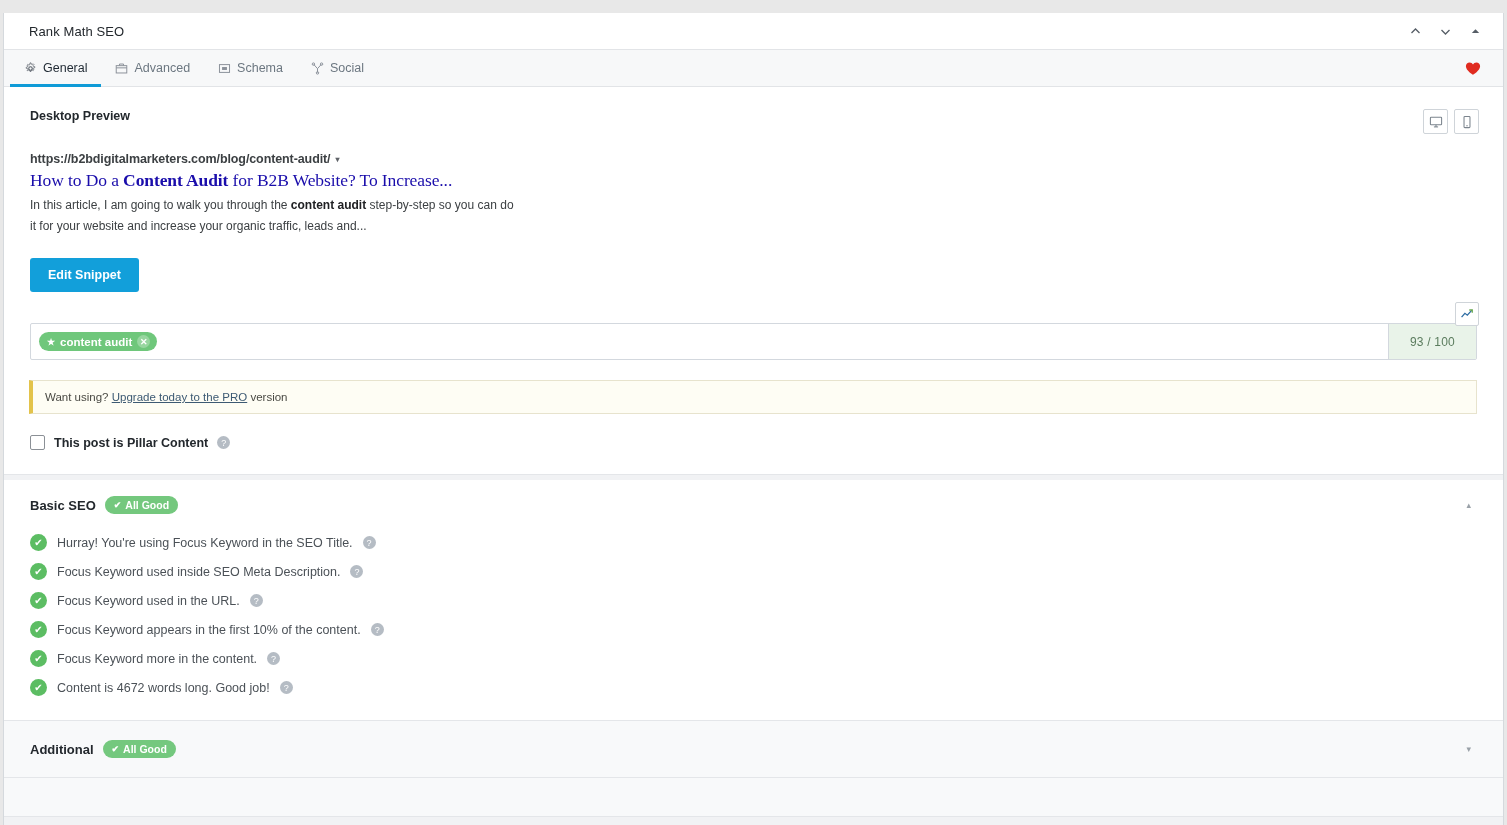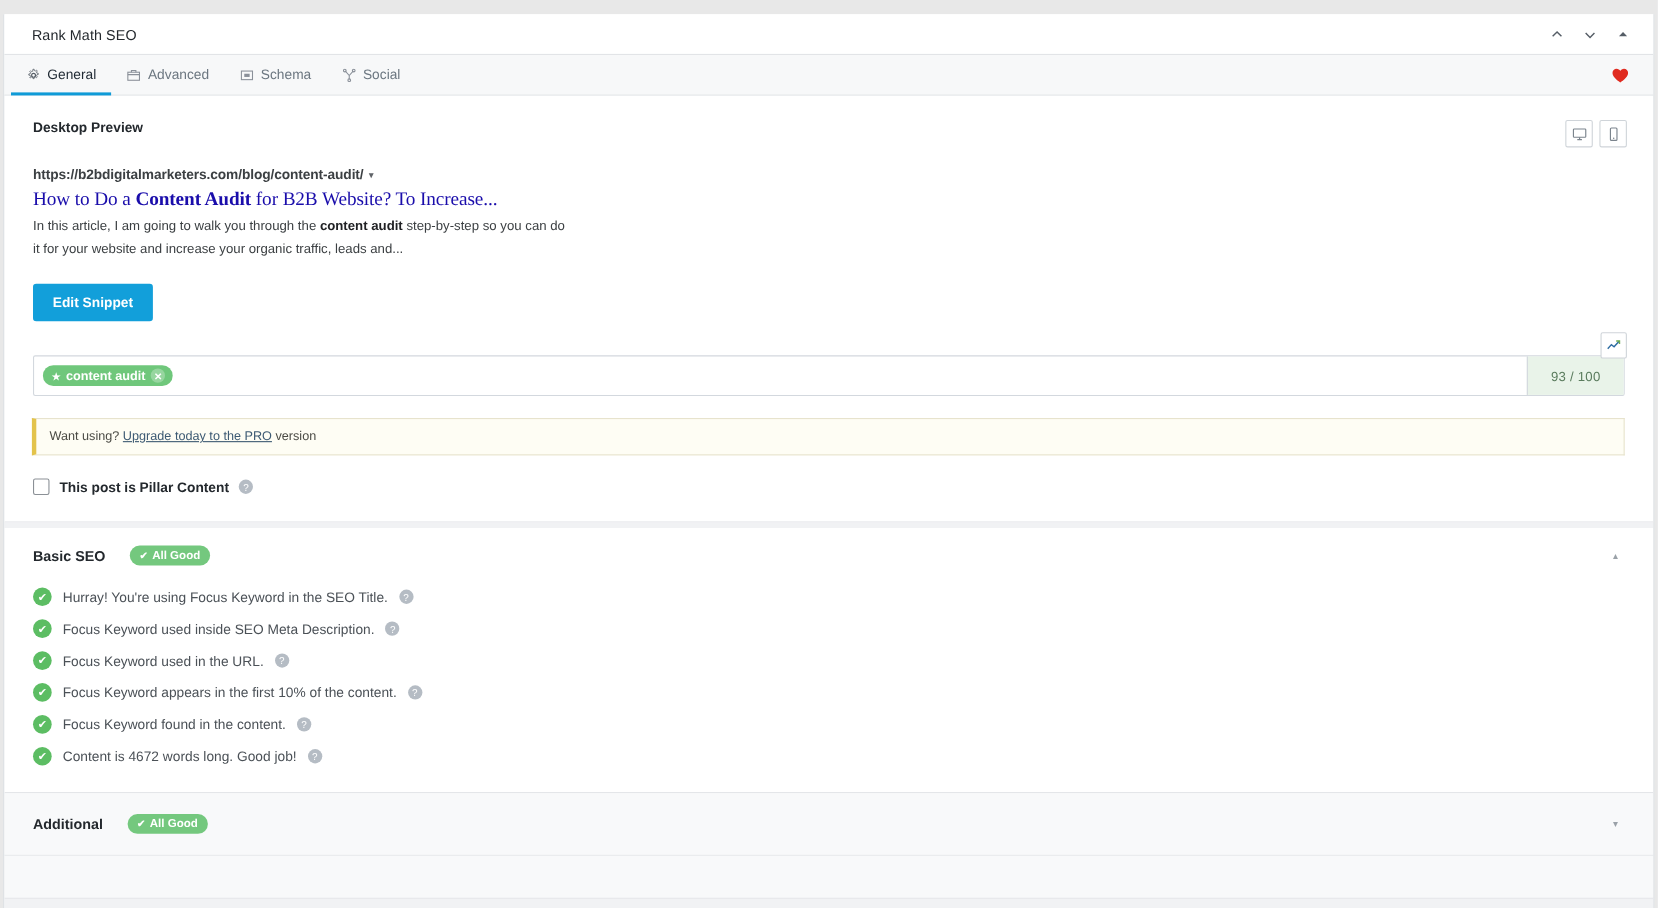--- a/index.html
+++ b/index.html
@@ -302,21 +302,21 @@
     cursor: pointer;
     flex: none;
   }
 
   
   .gap { height: 5px; background: #f1f2f4; }
 
   .sec-head {
     display: flex;
     align-items: center;
-    gap: 22px;
+    gap: 9px;
     padding: 16px 24px 14px 26px;
     cursor: pointer;
   }
   .sec-head.collapsed {
     background: #f8f9fa;
     padding: 19px 24px 19px 26px;
   }
   .sec-title {
     font-size: 13px;
     font-weight: 700;
@@ -539,21 +539,21 @@
           <span class="check-text">Focus Keyword used in the URL.</span>
           <span class="qmark">?</span>
         </div>
         <div class="check-item">
           <span class="tick-circle">✔</span>
           <span class="check-text">Focus Keyword appears in the first 10% of the content.</span>
           <span class="qmark">?</span>
         </div>
         <div class="check-item">
           <span class="tick-circle">✔</span>
-          <span class="check-text">Focus Keyword found in the content.</span>
+          <span class="check-text">Focus Keyword more in the content.</span>
           <span class="qmark">?</span>
         </div>
         <div class="check-item">
           <span class="tick-circle">✔</span>
           <span class="check-text">Content is 4672 words long. Good job!</span>
           <span class="qmark">?</span>
         </div>
       </div>
     </div>
 

